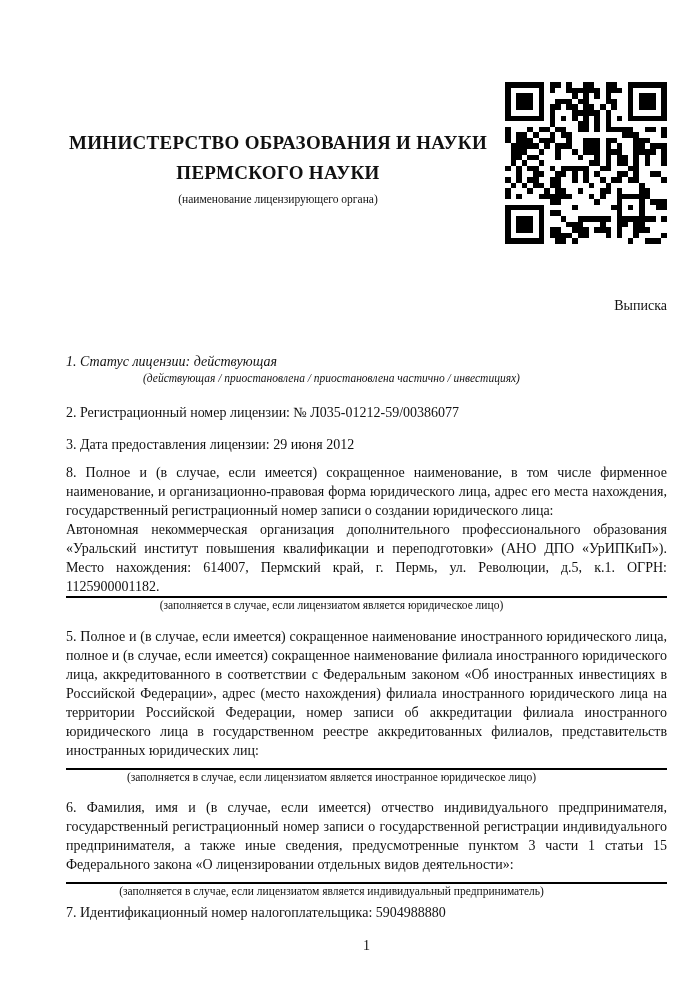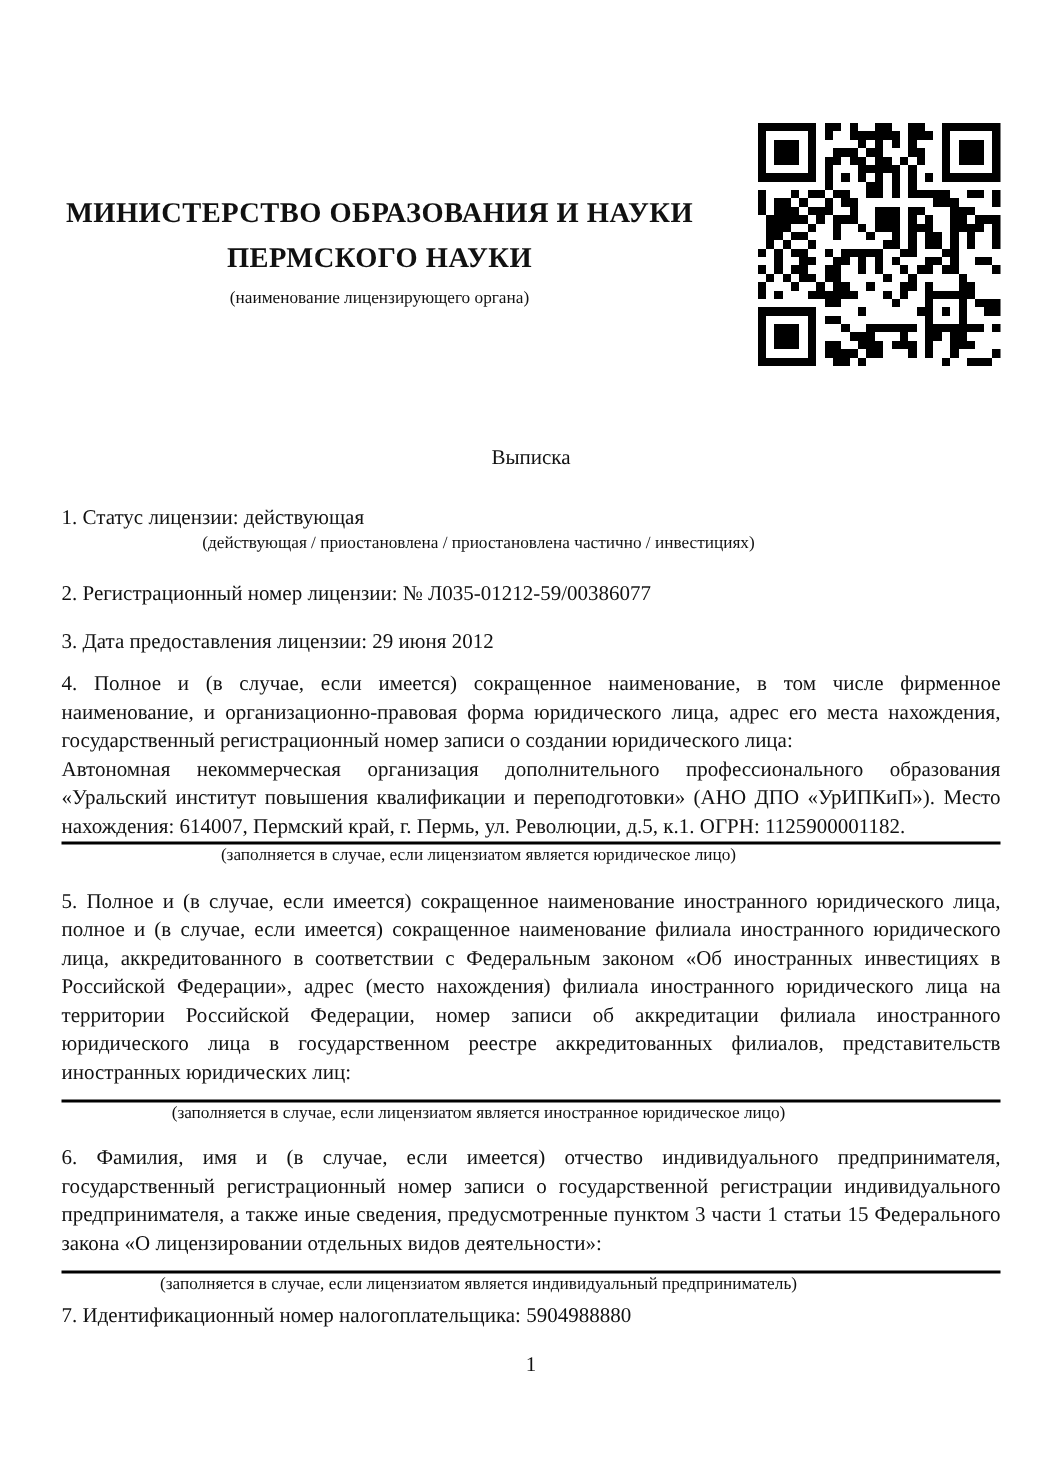--- a/index.html
+++ b/index.html
@@ -1,34 +1,34 @@
 <!DOCTYPE html>
 <html><head>
 <meta charset="utf-8">
 <style>
   html,body{margin:0;padding:0;background:#ffffff;}
   .page{
     position:relative;
     width:700px;height:989px;
     box-sizing:border-box;
-    padding:0 33px 0 41px;
+    padding:0 33px 0 66px;
     background:#ffffff;
     color:#111111;
     font-family:"Liberation Serif","DejaVu Serif",serif;
     font-size:14px;line-height:19px;
     overflow:hidden;
   }
   .header{position:relative;height:296px;}
   .ministry{position:absolute;left:0;top:128px;width:424px;text-align:center;}
   .org-name{font-weight:bold;font-size:19px;line-height:30px;letter-spacing:.3px;}
   .org-caption{font-size:11.5px;line-height:14px;margin-top:4px;}
   .qr{position:absolute;top:82px;right:0;width:162px;height:162px;}
-  .doc-title{text-align:center;line-height:20px;}
+  .doc-title{text-align:right;line-height:20px;}
   .field{margin-top:13px;}
-  .f1{margin-top:20px;}
+  .f1{margin-top:36px;font-style:italic;}
   .f2{margin-top:17px;}
   .f4{margin-top:9px;}
   .f5{margin-top:14px;}
   .f6{}
   .f7{margin-top:4px;}
   .just{text-align:justify;}
   .rule{border-top:2px solid #000;height:0;width:100%;}
   .gap8{margin-top:8px;}
   .field-caption{
     text-align:center;
@@ -469,21 +469,21 @@
 
   <div class="field f2">
     <div>2. Регистрационный номер лицензии: № Л035-01212-59/00386077</div>
   </div>
 
   <div class="field">
     <div>3. Дата предоставления лицензии: 29 июня 2012</div>
   </div>
 
   <div class="field f4">
-    <div class="just">4. Полное и (в случае, если имеется) сокращенное наименование, в том числе фирменное наименование, и организационно-правовая форма юридического лица, адрес его места нахождения, государственный регистрационный номер записи о создании юридического лица:</div>
+    <div class="just">8. Полное и (в случае, если имеется) сокращенное наименование, в том числе фирменное наименование, и организационно-правовая форма юридического лица, адрес его места нахождения, государственный регистрационный номер записи о создании юридического лица:</div>
     <div class="just">Автономная некоммерческая организация дополнительного профессионального образования «Уральский институт повышения квалификации и переподготовки» (АНО ДПО «УрИПКиП»). Место нахождения: 614007, Пермский край, г. Пермь, ул. Революции, д.5, к.1. ОГРН: 1125900001182.</div>
     <div class="rule"></div>
     <div class="field-caption">(заполняется в случае, если лицензиатом является юридическое лицо)</div>
   </div>
 
   <div class="field f5">
     <div class="just">5. Полное и (в случае, если имеется) сокращенное наименование иностранного юридического лица, полное и (в случае, если имеется) сокращенное наименование филиала иностранного юридического лица, аккредитованного в соответствии с Федеральным законом «Об иностранных инвестициях в Российской Федерации», адрес (место нахождения) филиала иностранного юридического лица на территории Российской Федерации, номер записи об аккредитации филиала иностранного юридического лица в государственном реестре аккредитованных филиалов, представительств иностранных юридических лиц:</div>
     <div class="rule gap8"></div>
     <div class="field-caption">(заполняется в случае, если лицензиатом является иностранное юридическое лицо)</div>
   </div>

